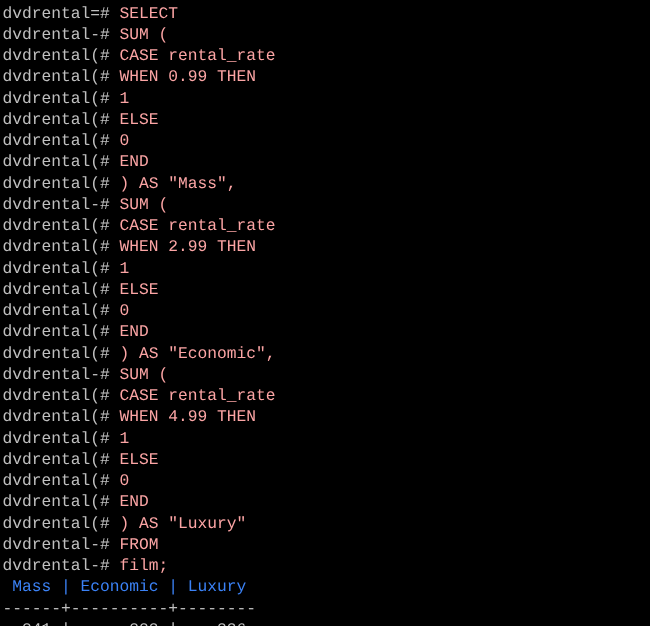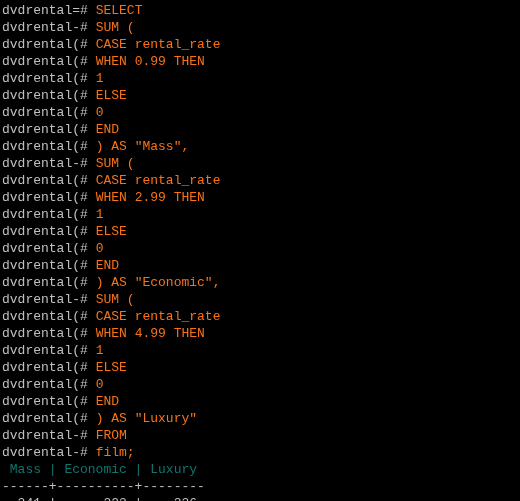--- a/index.html
+++ b/index.html
@@ -12,21 +12,21 @@
     line-height: 17px;
     width: 520px;
     height: 501px;
     overflow: hidden;
   }
   .terminal {
     padding: 2px 0 0 2px;
     white-space: pre;
   }
   .line { display: block; white-space: pre; }
-  .sql { color: #f97316; }
-  .header-cell { color: #0f766e; text-align: center; }
+  .sql { color: #fca5a5; }
+  .header-cell { color: #3b82f6; text-align: center; }
   .divider { color: #c0c0c0; }
   .data-cell { color: #c0c0c0; }
 </style>
 </head>
 <body>
 
 <div class="terminal"><span class="line"><span>dvdrental=#</span><span class="sql"> SELECT</span></span><span class="line"><span>dvdrental-#</span><span class="sql"> SUM (</span></span><span class="line"><span>dvdrental(#</span><span class="sql"> CASE rental_rate</span></span><span class="line"><span>dvdrental(#</span><span class="sql"> WHEN 0.99 THEN</span></span><span class="line"><span>dvdrental(#</span><span class="sql"> 1</span></span><span class="line"><span>dvdrental(#</span><span class="sql"> ELSE</span></span><span class="line"><span>dvdrental(#</span><span class="sql"> 0</span></span><span class="line"><span>dvdrental(#</span><span class="sql"> END</span></span><span class="line"><span>dvdrental(#</span><span class="sql"> ) AS "Mass",</span></span><span class="line"><span>dvdrental-#</span><span class="sql"> SUM (</span></span><span class="line"><span>dvdrental(#</span><span class="sql"> CASE rental_rate</span></span><span class="line"><span>dvdrental(#</span><span class="sql"> WHEN 2.99 THEN</span></span><span class="line"><span>dvdrental(#</span><span class="sql"> 1</span></span><span class="line"><span>dvdrental(#</span><span class="sql"> ELSE</span></span><span class="line"><span>dvdrental(#</span><span class="sql"> 0</span></span><span class="line"><span>dvdrental(#</span><span class="sql"> END</span></span><span class="line"><span>dvdrental(#</span><span class="sql"> ) AS "Economic",</span></span><span class="line"><span>dvdrental-#</span><span class="sql"> SUM (</span></span><span class="line"><span>dvdrental(#</span><span class="sql"> CASE rental_rate</span></span><span class="line"><span>dvdrental(#</span><span class="sql"> WHEN 4.99 THEN</span></span><span class="line"><span>dvdrental(#</span><span class="sql"> 1</span></span><span class="line"><span>dvdrental(#</span><span class="sql"> ELSE</span></span><span class="line"><span>dvdrental(#</span><span class="sql"> 0</span></span><span class="line"><span>dvdrental(#</span><span class="sql"> END</span></span><span class="line"><span>dvdrental(#</span><span class="sql"> ) AS "Luxury"</span></span><span class="line"><span>dvdrental-#</span><span class="sql"> FROM</span></span><span class="line"><span>dvdrental-#</span><span class="sql"> film;</span></span><span class="line"><span class="header-cell"> Mass | Economic | Luxury</span></span><span class="line"><span class="divider">------+----------+--------</span></span><span class="line"><span class="data-cell">  341 |      323 |    336</span></span></div>
 
 </body></html>

